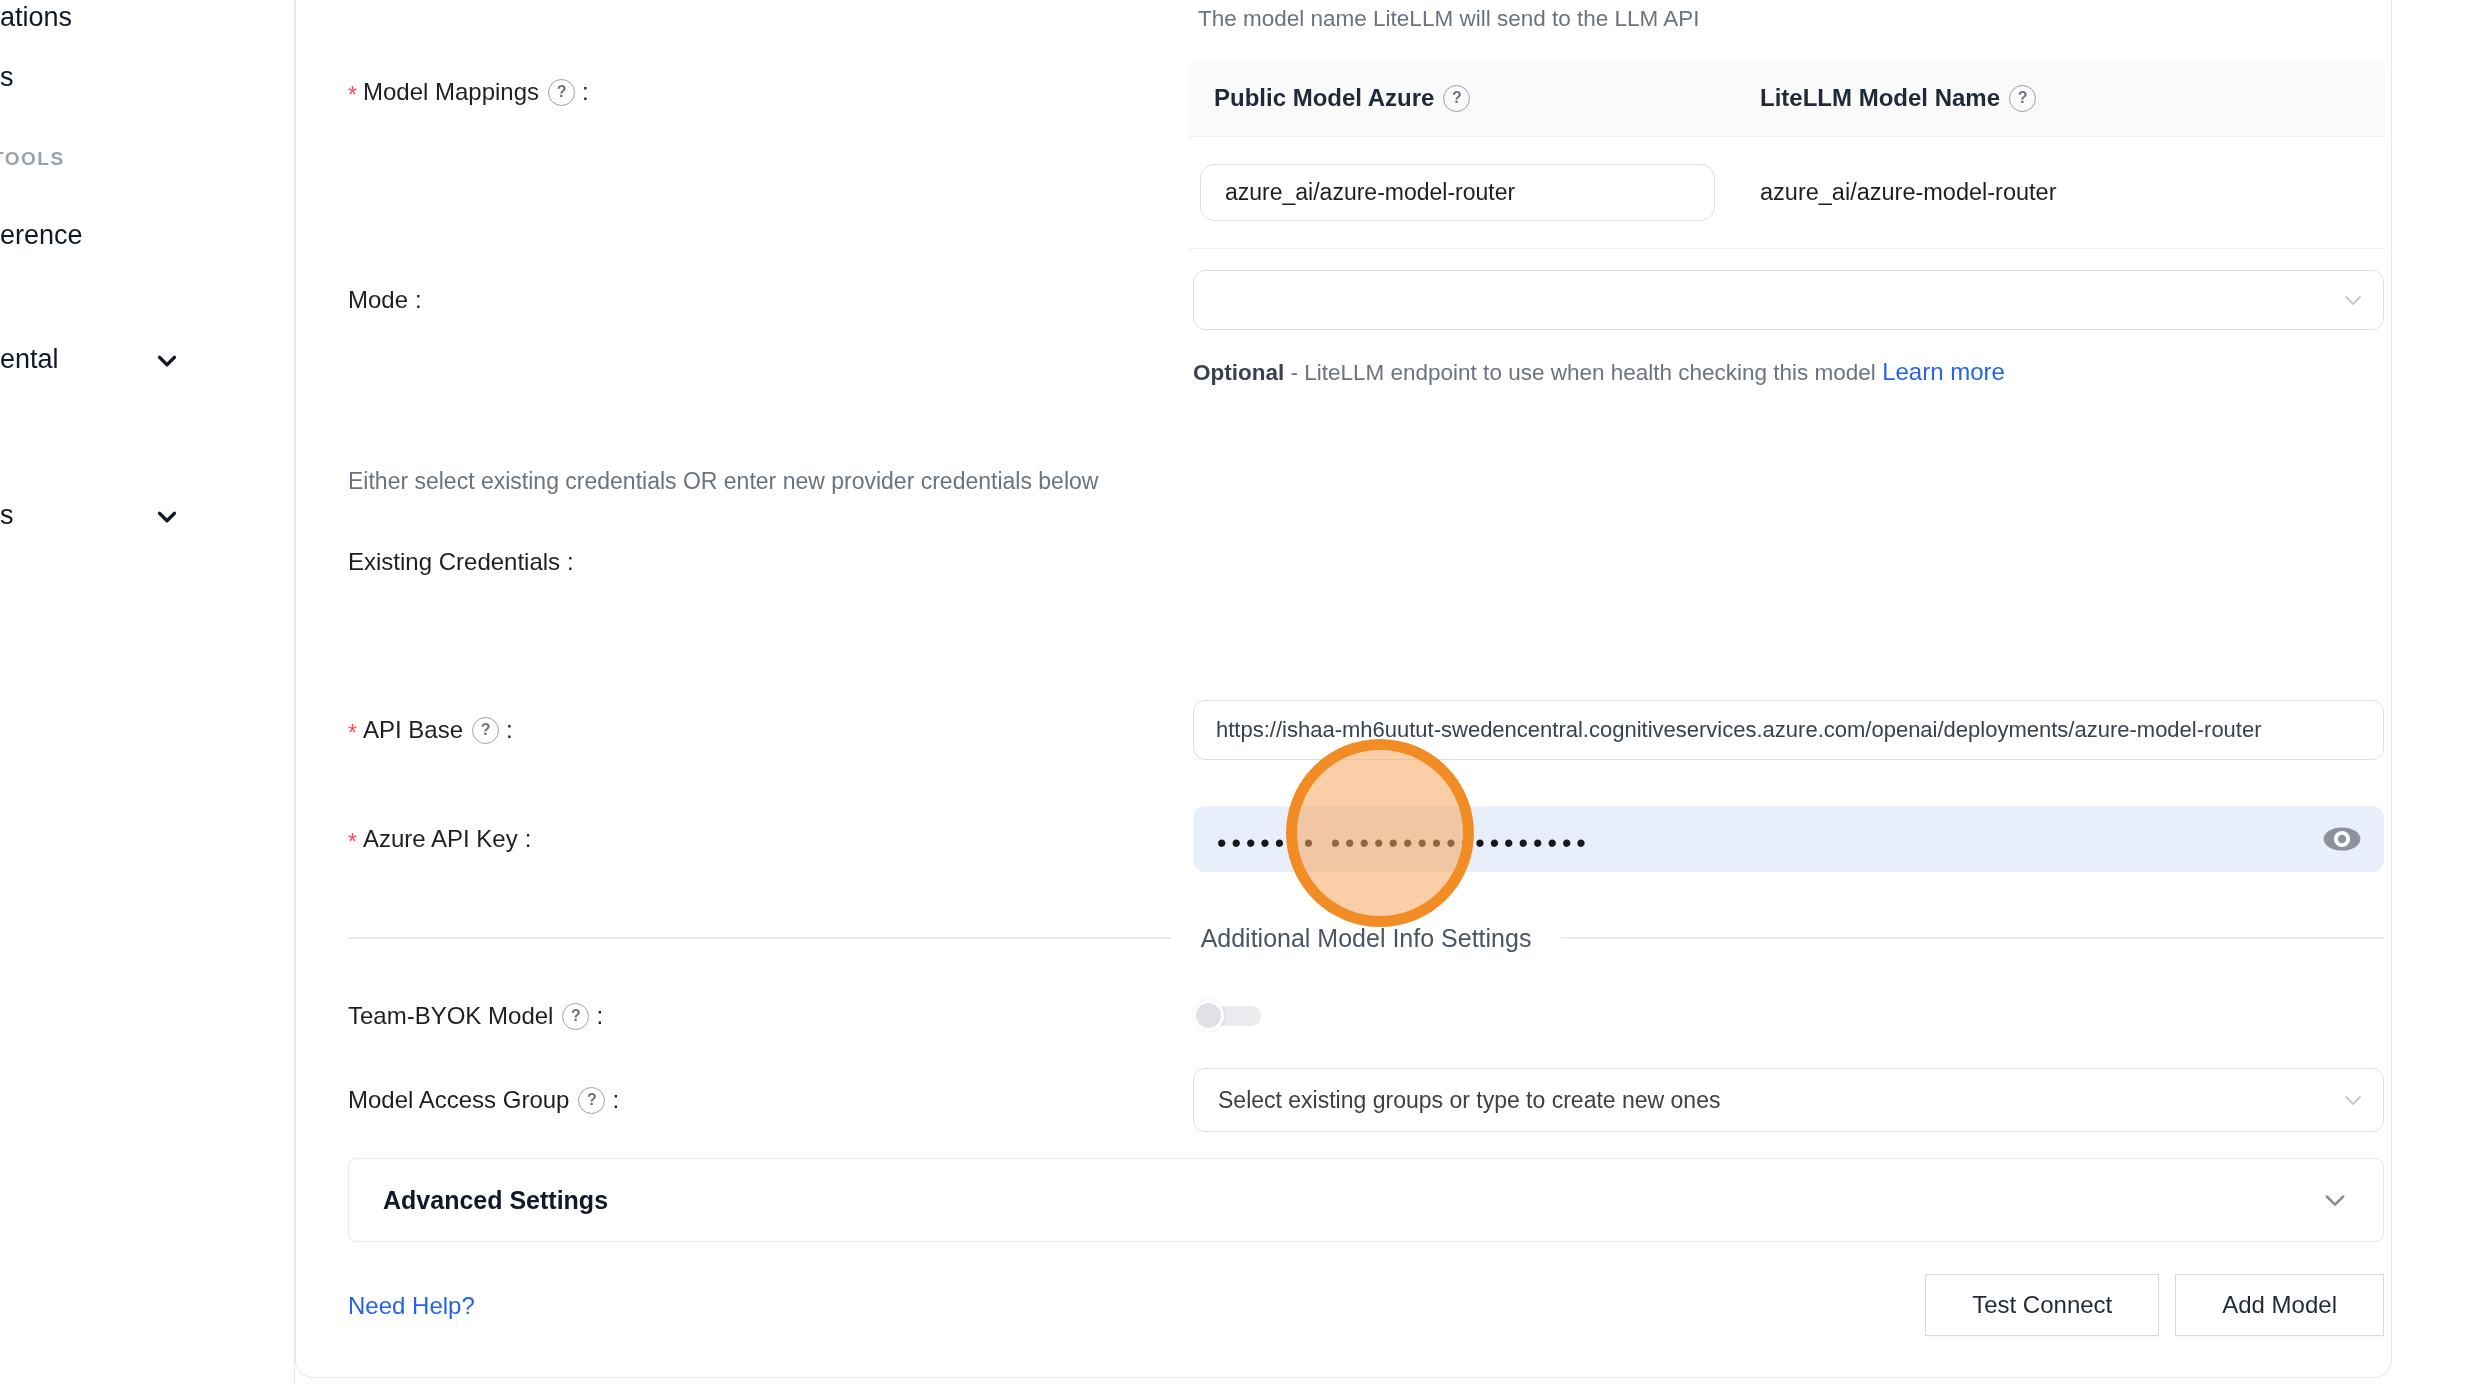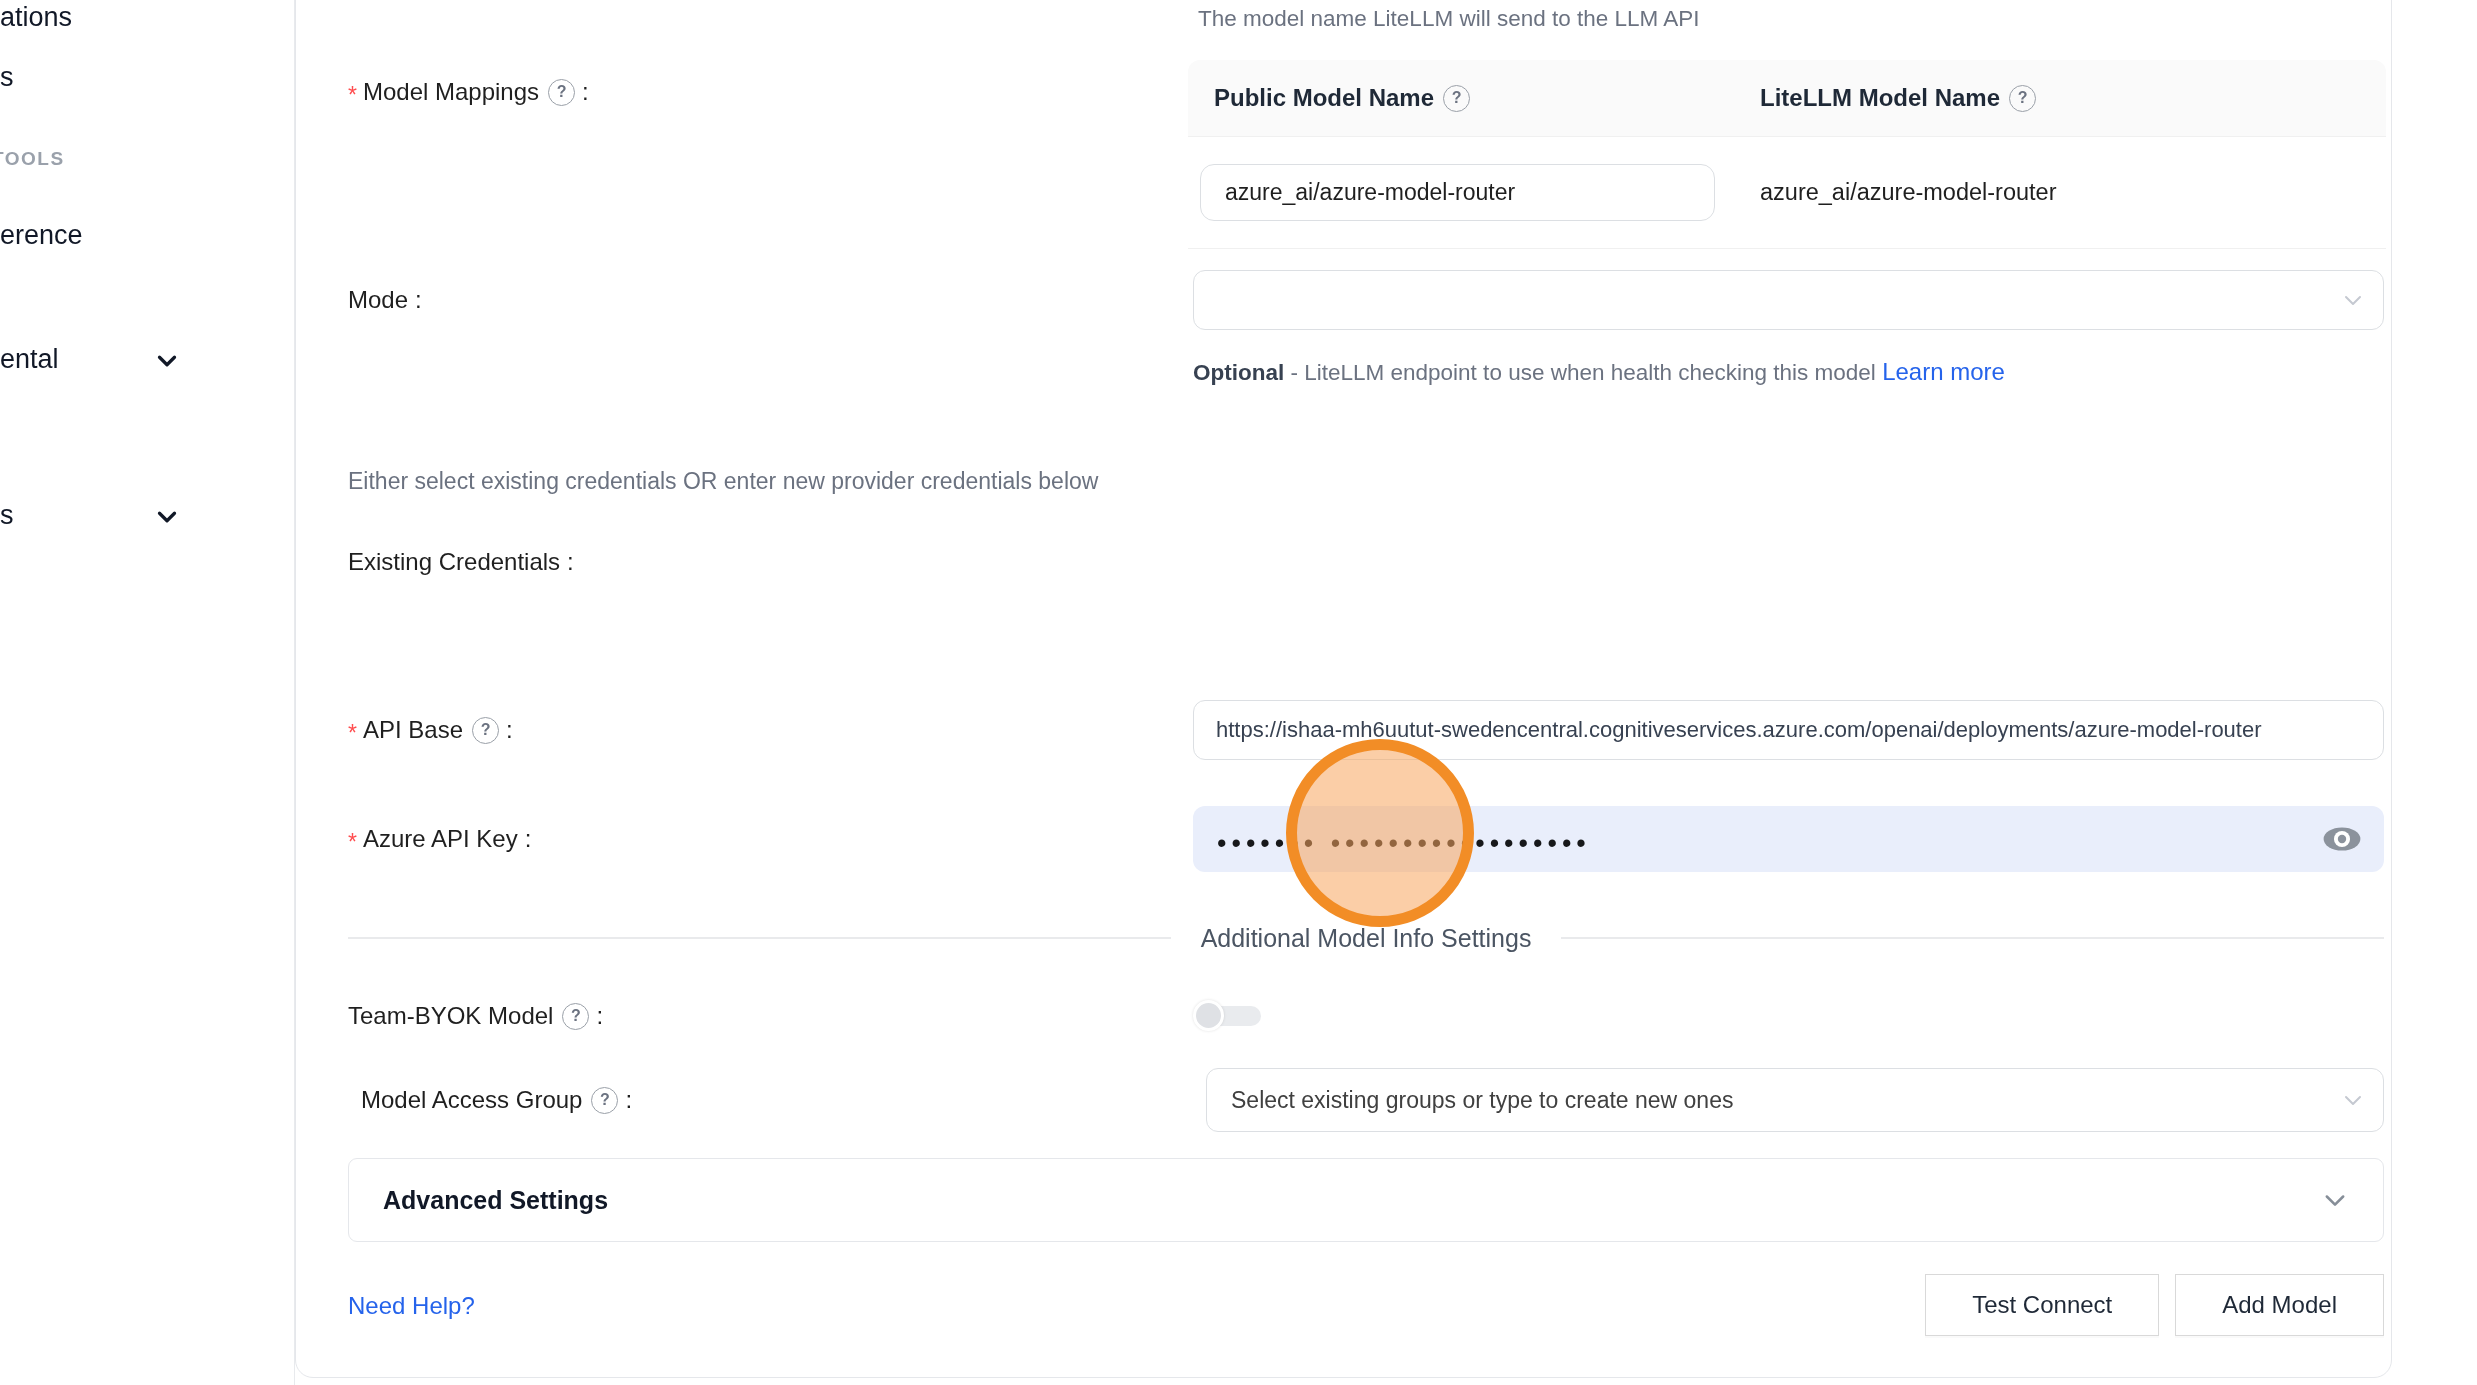--- a/index.html
+++ b/index.html
@@ -129,21 +129,21 @@
       <span class="req">*</span>
       <span>Model Mappings</span>
       <span class="qicon">?</span>
       <span class="colon">:</span>
     </div>
   </div>
 
   <div class="map-table">
     <div class="map-head">
       <div class="th c1">
-        <span>Public Model Name</span>
+        <span>Public Model Azure</span>
         <span class="qicon">?</span>
       </div>
       <div class="th c2">
         <span>LiteLLM Model Name</span>
         <span class="qicon">?</span>
       </div>
     </div>
     <div class="map-body">
       <div class="map-cell1">
         <input class="map-input" type="text" value="azure_ai/azure-model-router" style="">
@@ -226,21 +226,21 @@
       <span class="colon">:</span>
     </div>
     <div class="control-col" style="display:flex; align-items:center;">
       <div class="toggle">
         <div class="track"></div>
         <div class="knob"></div>
       </div>
     </div>
   </div>
 
-  <div class="row" style="top:1068px; height:64px;margin-left:13px;">
+  <div class="row" style="top:1068px; height:64px;">
     <div class="label-col">
       <span>Model Access Group</span>
       <span class="qicon">?</span>
       <span class="colon">:</span>
     </div>
     <div class="control-col">
       <div class="select-box">
         <span class="placeholder">Select existing groups or type to create new ones</span>
         <svg class="chev" width="24" height="24" viewBox="0 0 24 24" fill="none" stroke="#c5c9d1" stroke-width="2" stroke-linecap="round" stroke-linejoin="round">
             <polyline points="5,9 12,16 19,9"></polyline>

